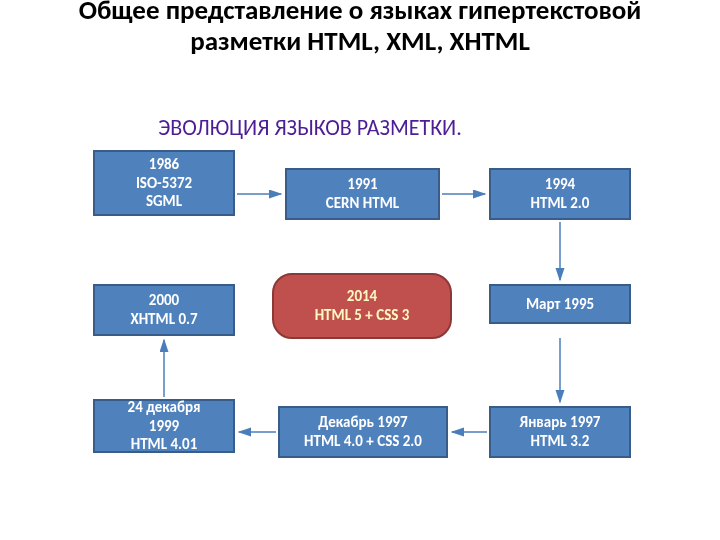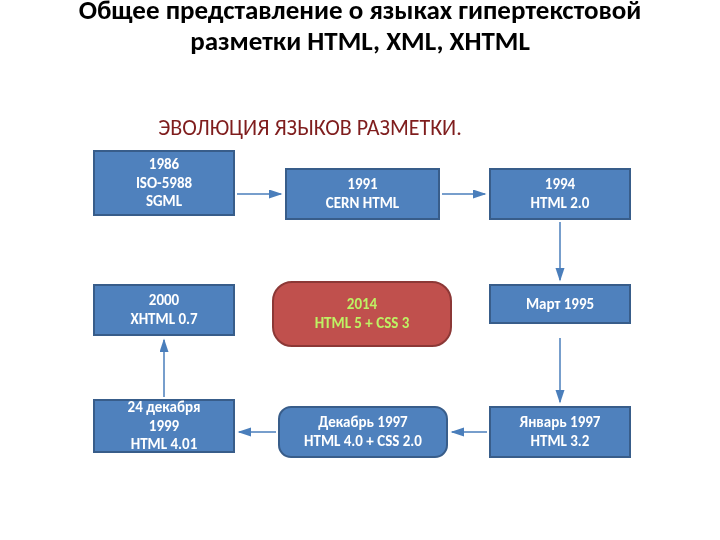--- a/index.html
+++ b/index.html
@@ -18,21 +18,21 @@
     color: #000;
     padding: 0 30px;
   }
   .subtitle {
     position: absolute;
     top: 114px;
     left: 0;
     width: 612px;
     text-align: center;
     font-size: 22px;
-    color: #7f1d1d;
+    color: #4c1d95;
     padding-left: 8px;
   }
 
   .box {
     position: absolute;
     background: #4F81BD;
     border: 2px solid #385D8A;
     color: #fff;
     text-align: center;
     display: flex;
@@ -42,31 +42,30 @@
     font-weight: 700;
     font-size: 15px;
     line-height: 1.25;
     padding: 4px 6px;
   }
   .box-center {
     position: absolute;
     background: #C0504D;
     border: 2px solid #8C3836;
     border-radius: 20px;
-    color: #bef264;
+    color: #fef9c3;
     text-align: center;
     display: flex;
     flex-direction: column;
     align-items: center;
     justify-content: center;
     font-weight: 700;
     font-size: 15px;
     line-height: 1.25;
     padding: 4px 6px;
-    margin-top: 8px;
   }
 
   svg.arrows {
     position: absolute;
     left: 0; top: 0;
     width: 720px; height: 540px;
     pointer-events: none;
   }
   .arrow-line { stroke: #4A7EBB; stroke-width: 1.5; fill: none; }
   .arrow-head { fill: #4A7EBB; }
@@ -74,21 +73,21 @@
 </head>
 <body>
 
 <div class="slide">
 
   <div class="title">Общее представление о языках гипертекстовой разметки HTML, XML, XHTML</div>
   <div class="subtitle">ЭВОЛЮЦИЯ ЯЗЫКОВ РАЗМЕТКИ.</div>
 
   <div class="box" style="left:93px; top:150px; width:142px; height:66px;">
     <span>1986</span>
-    <span>ISO-5988</span>
+    <span>ISO-5372</span>
     <span>SGML</span>
   </div>
 
   <div class="box" style="left:285px; top:168px; width:155px; height:52px;">
     <span>1991</span>
     <span>CERN HTML</span>
   </div>
 
   <div class="box" style="left:489px; top:168px; width:142px; height:52px;text-align:right;">
     <span>1994</span>
@@ -108,21 +107,21 @@
   <div class="box" style="left:489px; top:284px; width:142px; height:40px;">
     <span>Март 1995</span>
   </div>
 
   <div class="box" style="left:93px; top:399px; width:142px; height:54px;">
     <span>24 декабря</span>
     <span>1999</span>
     <span>HTML 4.01</span>
   </div>
 
-  <div class="box" style="left:278px; top:406px; width:170px; height:52px;border-radius:13px;">
+  <div class="box" style="left:278px; top:406px; width:170px; height:52px;">
     <span>Декабрь 1997</span>
     <span>HTML 4.0 + CSS 2.0</span>
   </div>
 
   <div class="box" style="left:489px; top:406px; width:142px; height:52px;">
     <span>Январь 1997</span>
     <span>HTML 3.2</span>
   </div>
 
   <svg class="arrows">

